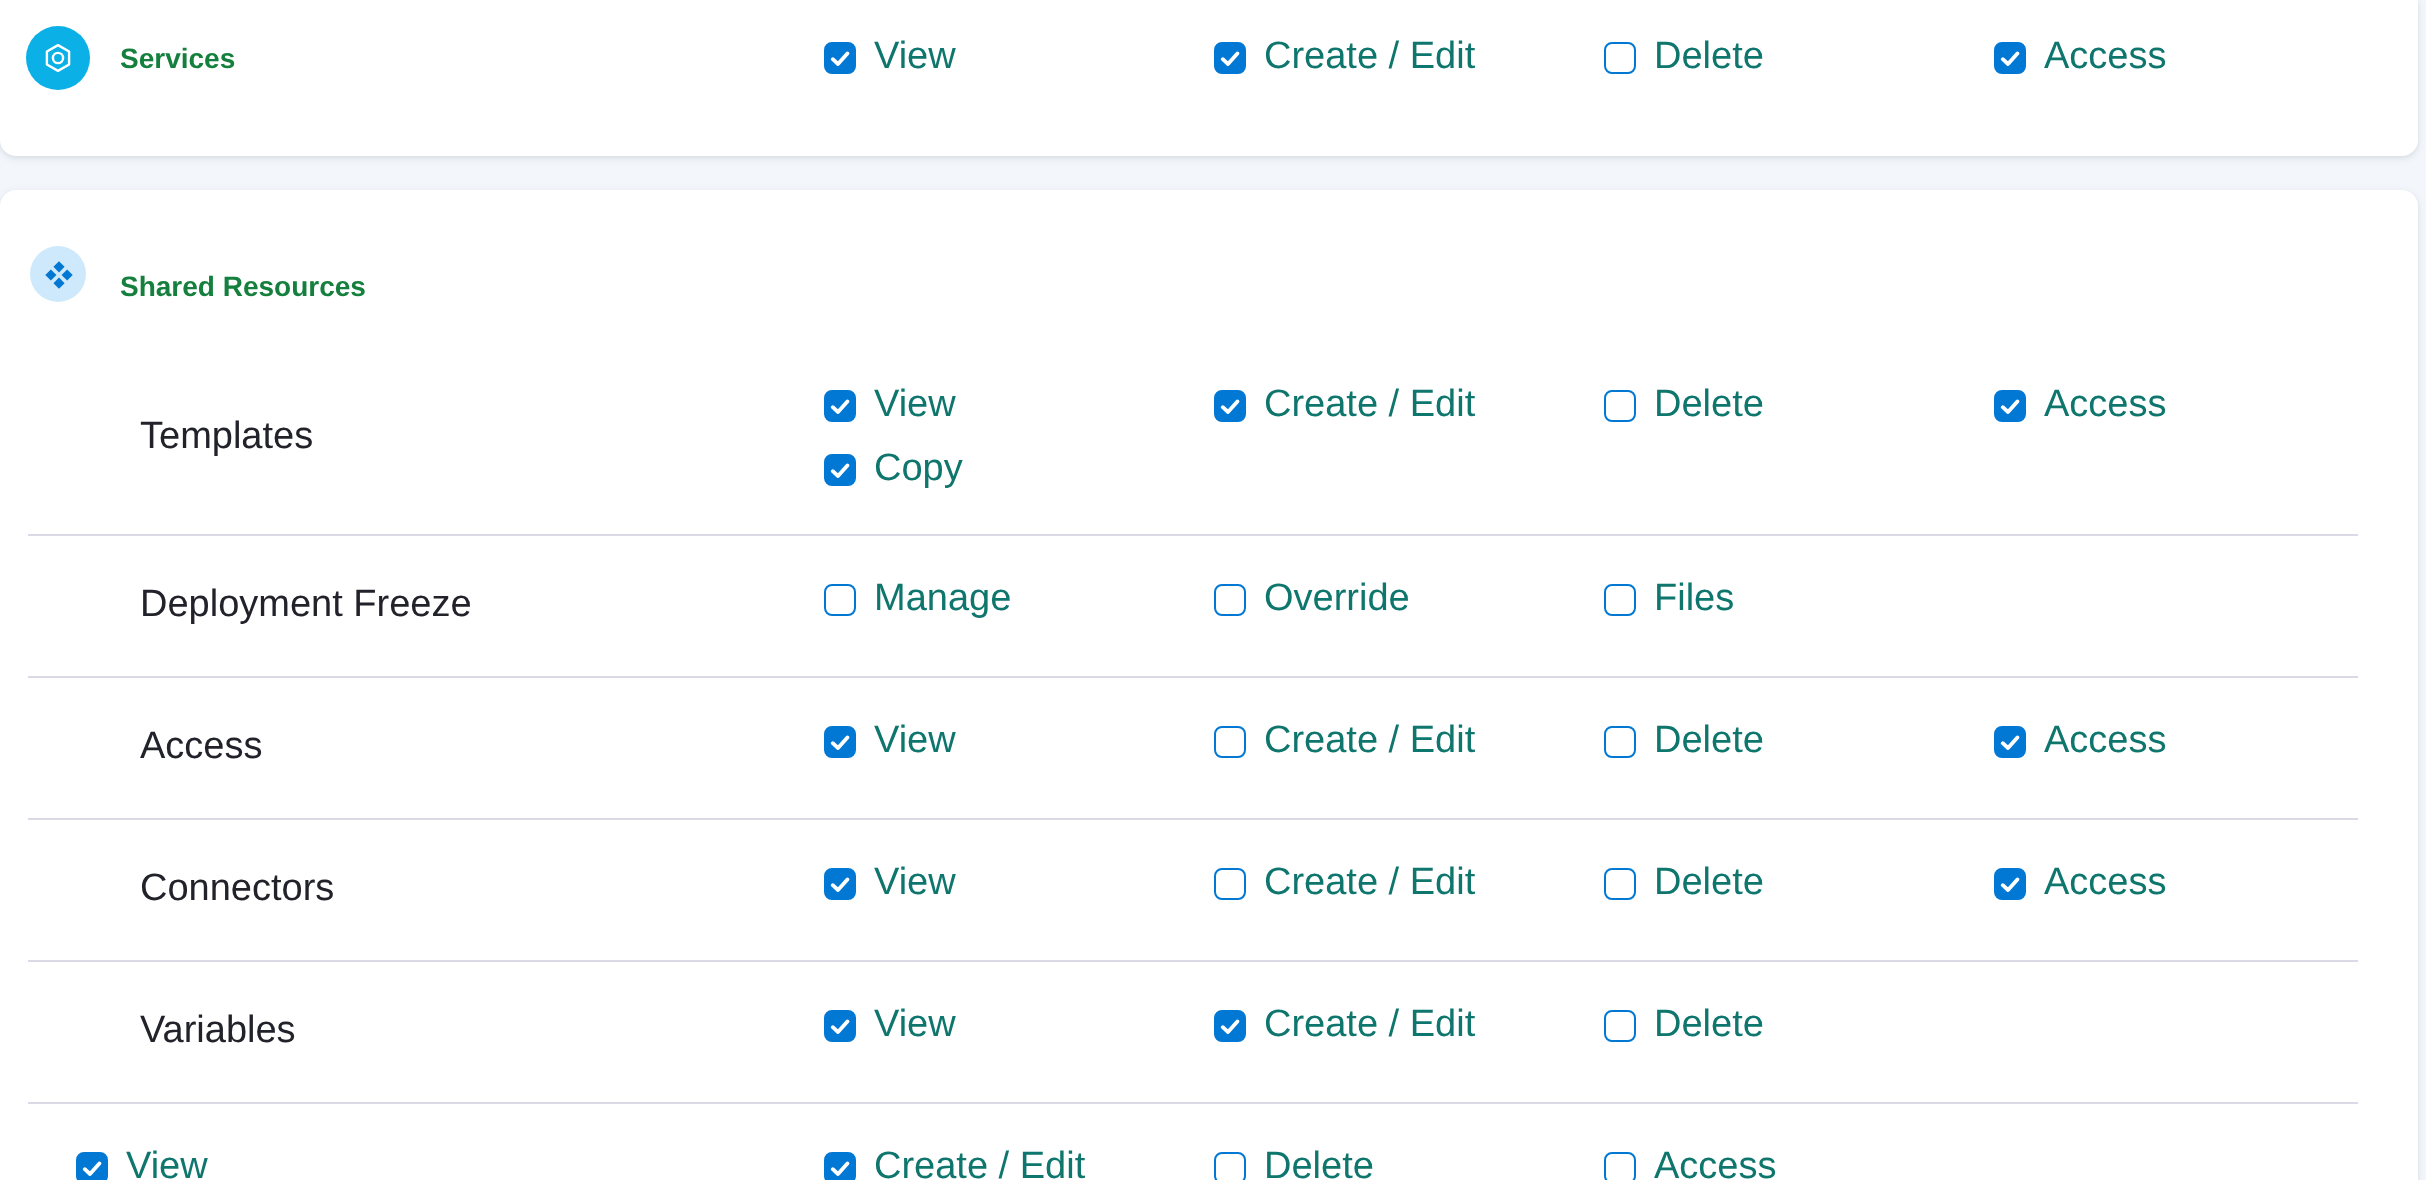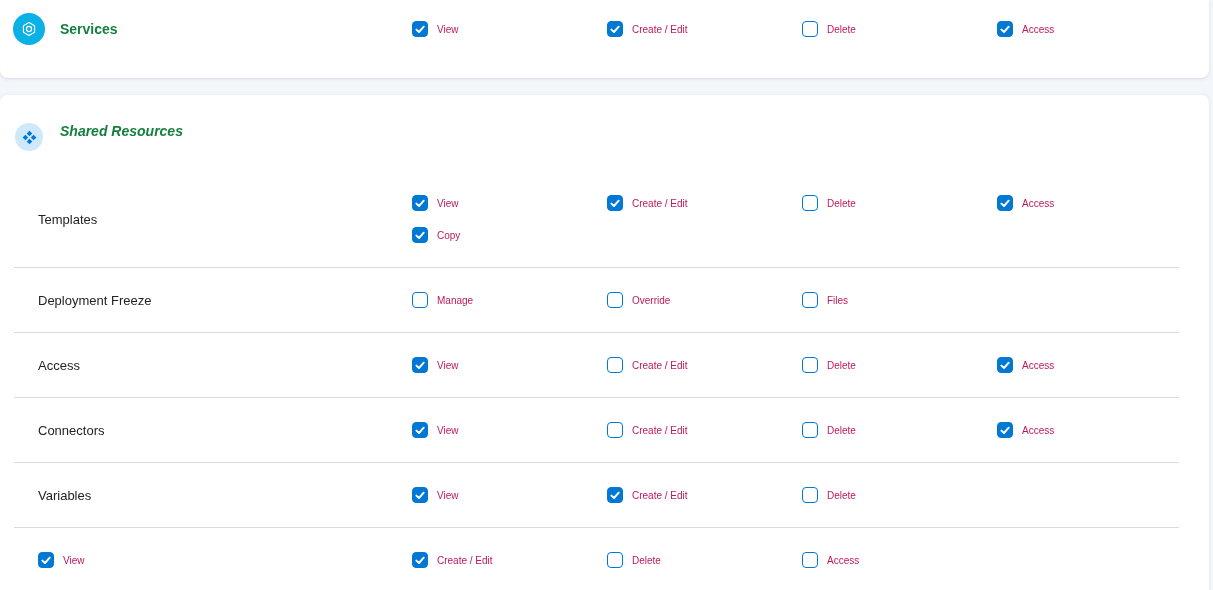--- a/index.html
+++ b/index.html
@@ -40,45 +40,45 @@
   .service-label-cell{display:flex;align-items:center;gap:15px;}
   .avatar{
     border-radius:50%;
     display:flex;align-items:center;justify-content:center;
     flex:0 0 auto;
   }
   .avatar-services{width:32px;height:32px;background:#0ab0e6;}
   .avatar-shared{width:28px;height:28px;background:#cfe9fc;}
   .section-title{font-size:14px;font-weight:bold;color:#15803d;}
   .shared-header{
-    display:flex;align-items:flex-start;gap:17px;
+    display:flex;align-items:flex-end;gap:17px;
     padding:28px 0 0 15px;
-    font-style:italic;
   }
   .rows{margin-top:20px;}
   .res-row{padding-top:24px;padding-bottom:24px;}
   .res-label{
-    font-size:13px;color:#22222a;
+    font-size:19px;color:#22222a;
     align-self:center;
+    margin-left:32px;
   }
   .perm-col{
     display:flex;flex-direction:column;gap:16px;
   }
   .perm{
     display:flex;align-items:center;gap:9px;height:16px;cursor:pointer;
   }
   .cb{
     width:16px;height:16px;box-sizing:border-box;
     border:1.5px solid #0278d5;border-radius:4px;
     background:#fff;
     display:flex;align-items:center;justify-content:center;
     flex:0 0 auto;
   }
   .cb.on{background:#0278d5;border-color:#0278d5;}
-  .perm-txt{font-size:10px;color:#be185d;}
+  .perm-txt{font-size:19px;color:#0f766e;}
   .divider{
     height:1px;background:#d9dae5;
     margin:0 30px 0 14px;
   }
 </style>
 </head>
 <body>
 
 <div class="card card-services">
   <div class="grid-row services-row" id="services-row">

